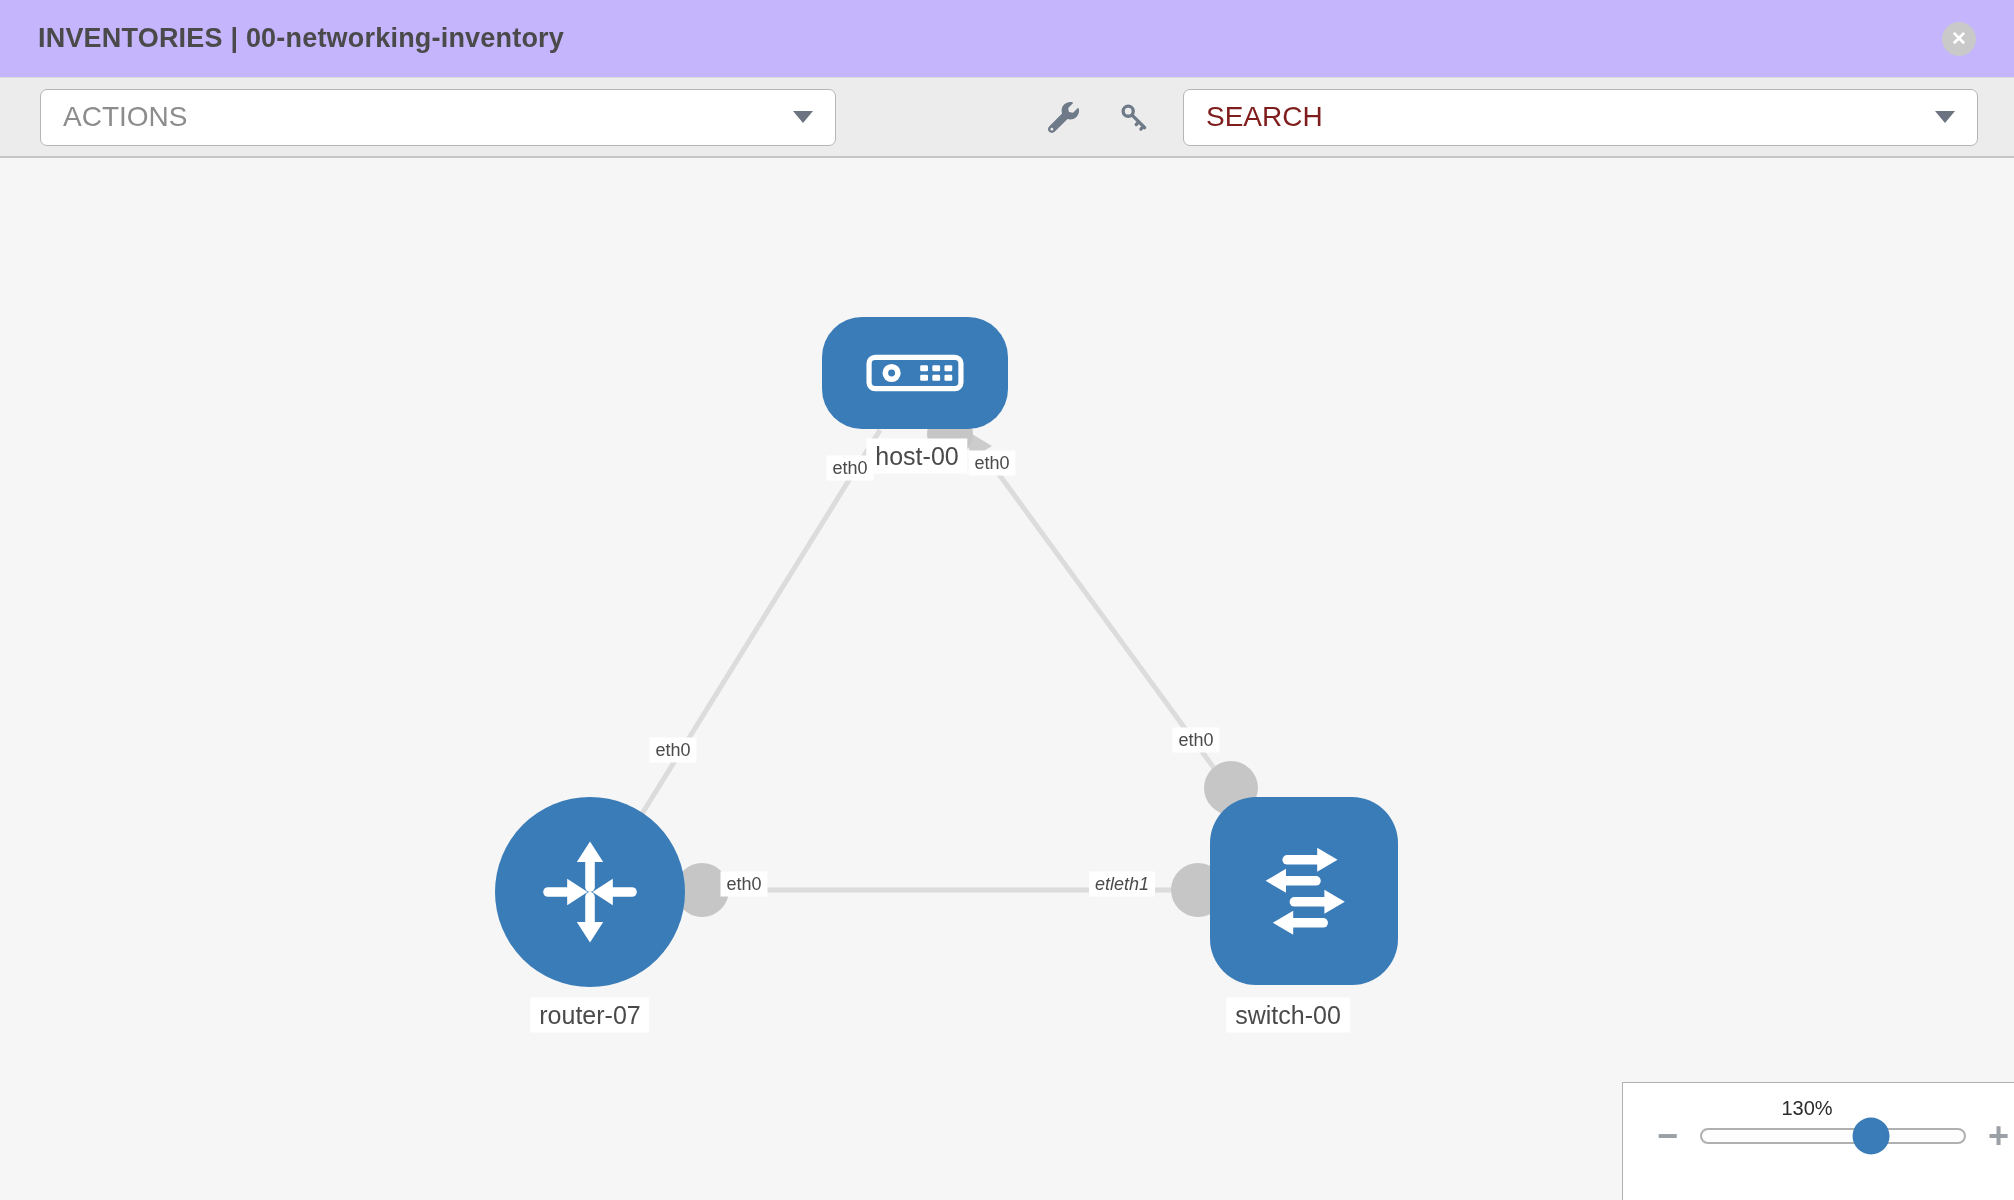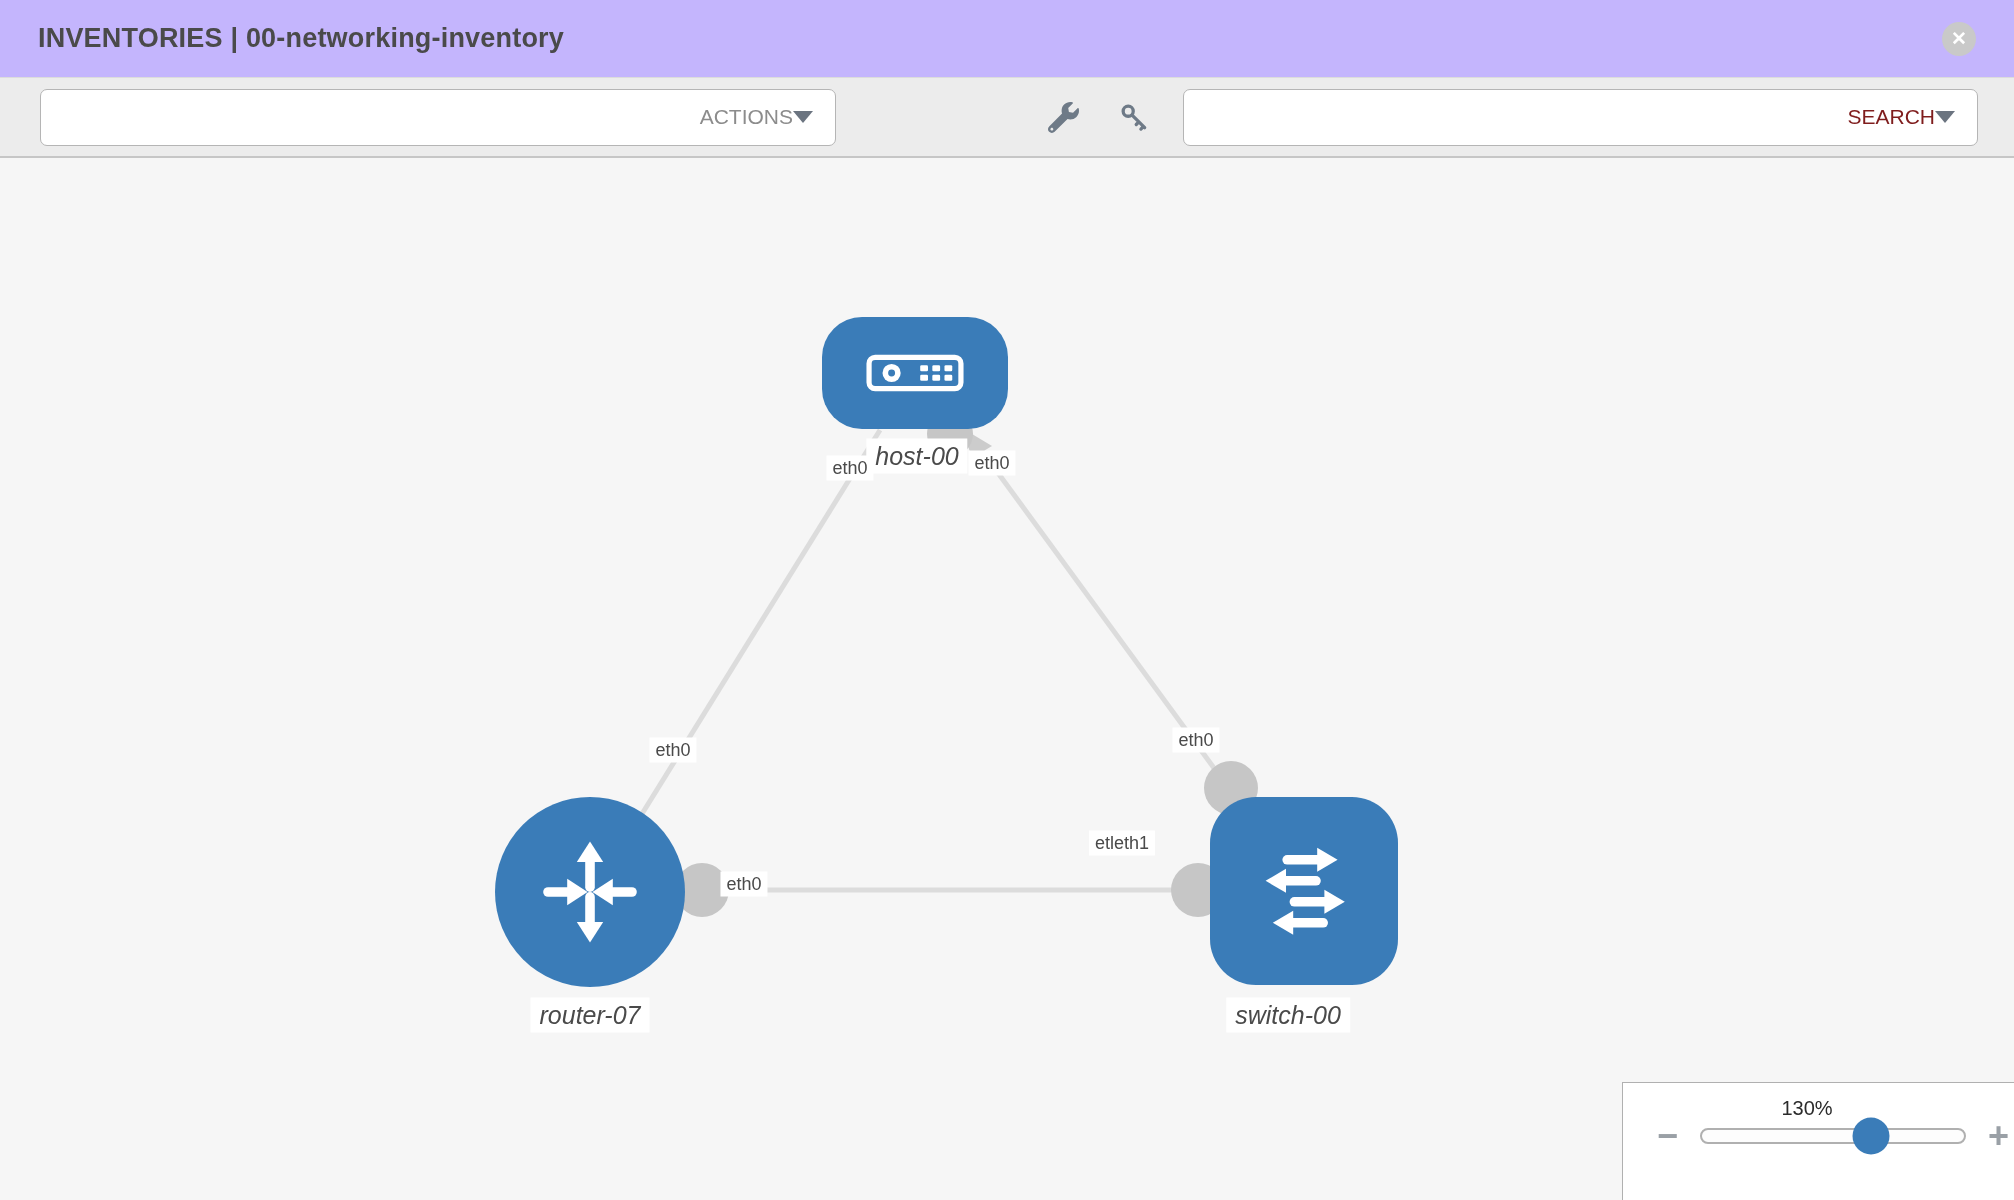--- a/index.html
+++ b/index.html
@@ -12,22 +12,22 @@
   .page-title { font-size:27px; font-weight:bold; color:#4a4a4a; letter-spacing:.2px; }
   .close-btn { width:34px; height:34px; border-radius:50%; background:#c9c9c9;
     display:flex; align-items:center; justify-content:center; cursor:pointer; }
   .close-btn span { color:#fff; font-size:19px; font-weight:bold; line-height:1; }
 
   
   .toolbar { height:81px; background:#ececec; border-top:1px solid #dcdcdc;
     border-bottom:2px solid #c6c6c6; display:flex; align-items:center;
     padding:0 36px 0 40px; }
   .selectbox { height:57px; background:#fff; border:1px solid #b5b5b5;
-    border-radius:7px; display:flex; align-items:center; justify-content:flex-end;
-    padding:0 22px; font-size:21px; cursor:pointer; }
+    border-radius:7px; display:flex; align-items:center; justify-content:space-between;
+    padding:0 22px; font-size:28px; cursor:pointer; }
   .select-actions { width:796px; color:#8c8c8c; }
   .select-search { width:795px; color:#7f1d1d; }
   .caret { width:0; height:0; border-left:10px solid transparent;
     border-right:10px solid transparent; border-top:12px solid #6b7480; }
   .tool-icons { margin-left:auto; margin-right:33px; display:flex; gap:40px;
     align-items:center; }
   .tool-icon { cursor:pointer; display:flex; }
 
   
   .canvas { position:absolute; left:0; top:158px; width:2014px; height:1042px;
@@ -35,21 +35,21 @@
   .edges-svg { position:absolute; left:0; top:0; z-index:1; }
 
   .node { position:absolute; background:#3a7cb8; display:flex; align-items:center;
     justify-content:center; z-index:3; cursor:pointer; }
   .node-host   { left:822px; top:159px; width:186px; height:112px; border-radius:40px; }
   .node-router { left:495px; top:639px; width:190px; height:190px; border-radius:50%; }
   .node-switch { left:1210px; top:639px; width:188px; height:188px; border-radius:46px; }
 
   .lbl { position:absolute; transform:translate(-50%,-50%); background:#fff;
     color:#4a4a4a; white-space:nowrap; z-index:4; text-align:center; }
-  .node-lbl { font-size:25px; padding:3px 9px;font-style:italic; }
+  .node-lbl { font-size:25px; padding:3px 9px; }
   .if-lbl   { font-size:18px; padding:2px 6px; }
 
   
   .zoom-panel { position:absolute; left:1622px; top:924px; width:400px; height:126px;
     background:#fff; border:1px solid #b0b0b0; z-index:5; }
   .zoom-value { text-align:center; margin-top:14px; font-size:20px; color:#2b2b2b;
     padding-right:30px; }
   .zoom-row { display:flex; align-items:center; margin-top:6px; padding-left:34px; }
   .zoom-minus, .zoom-plus { color:#9aa0a6; font-weight:bold; font-size:36px;
     line-height:20px; cursor:pointer; user-select:none; }
@@ -155,21 +155,21 @@
 
   <div class="lbl node-lbl" style="left:917px; top:298px;">host-00</div>
   <div class="lbl node-lbl" style="left:590px; top:857px;">router-07</div>
   <div class="lbl node-lbl" style="left:1288px; top:857px;">switch-00</div>
 
   <div class="lbl if-lbl" style="left:850px; top:310px;">eth0</div>
   <div class="lbl if-lbl" style="left:992px; top:305px;">eth0</div>
   <div class="lbl if-lbl" style="left:673px; top:592px;">eth0</div>
   <div class="lbl if-lbl" style="left:1196px; top:582px;">eth0</div>
   <div class="lbl if-lbl" style="left:744px; top:726px;">eth0</div>
-  <div class="lbl if-lbl" style="left:1122px; top:685px;">etleth1</div>
+  <div class="lbl if-lbl" style="left:1122px; top:726px;font-style:italic;">etleth1</div>
 
   <div class="zoom-panel">
     <div class="zoom-value">130%</div>
     <div class="zoom-row">
       <span class="zoom-minus">−</span>
       <div class="zoom-track">
         <div class="zoom-thumb"></div>
       </div>
       <span class="zoom-plus">+</span>
     </div>

